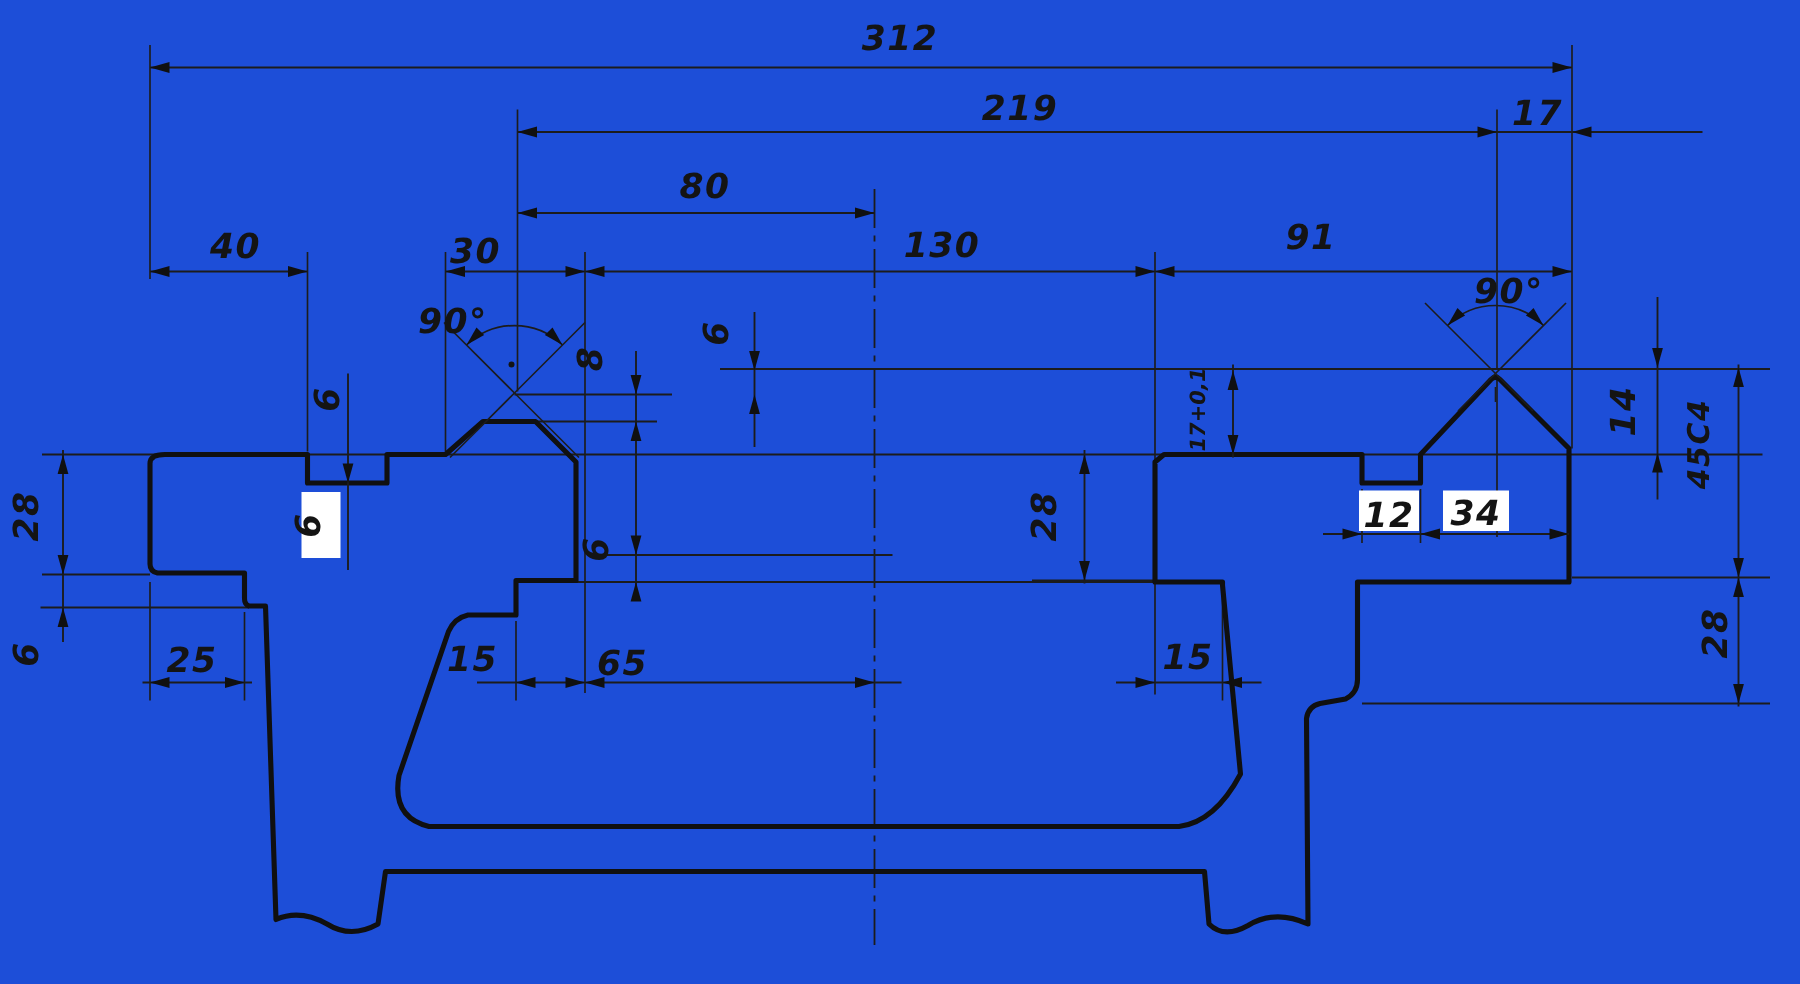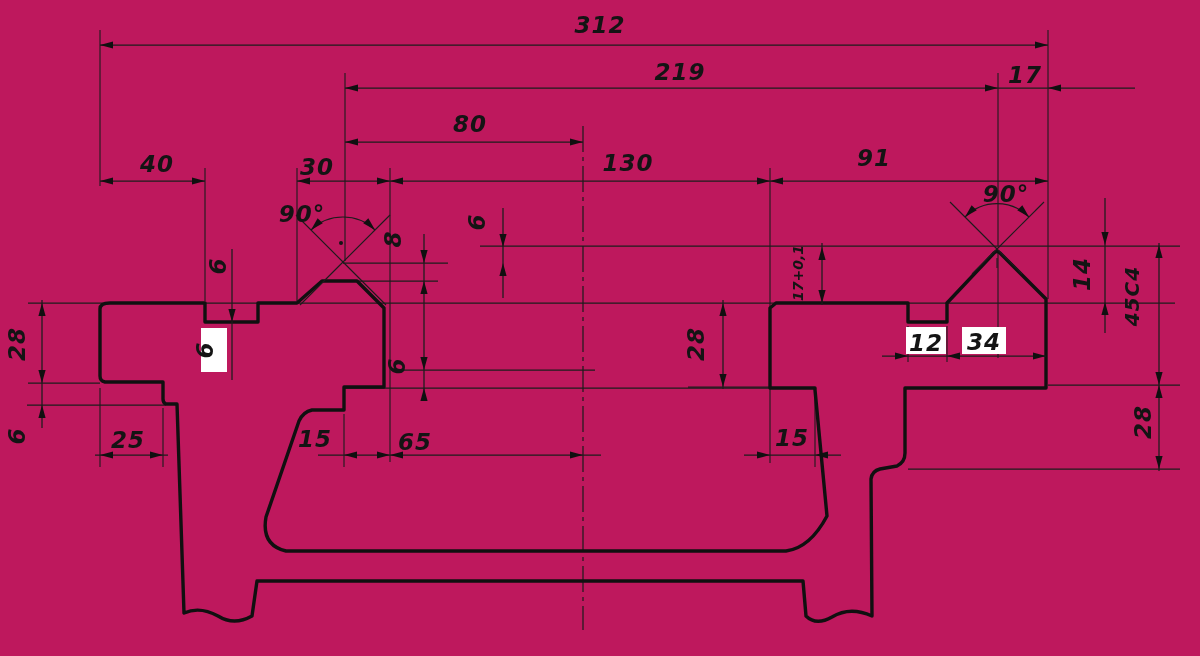--- a/index.html
+++ b/index.html
@@ -1,16 +1,16 @@
 <!DOCTYPE html>
 <html><head>
 <meta charset="utf-8">
 <style>
   html,body{margin:0;padding:0;background:#ffffff;}
-  .stage{position:relative;width:1200px;height:656px;background:#be185d;overflow:hidden;
+  .stage{position:relative;width:1200px;height:656px;background:#1d4ed8;overflow:hidden;
          font-family:"DejaVu Sans",sans-serif;}
   svg{display:block}
   text{fill:#141414;font-family:"DejaVu Sans",sans-serif;font-style:italic;font-weight:bold;
        font-size:23px;letter-spacing:1px;}
   text.small{font-size:14px;letter-spacing:0;}
   text.mid{font-size:20px;}
   .thin{stroke:#1c1c1c;stroke-width:1.25;fill:none;}
   .vthin{stroke:#1c1c1c;stroke-width:1.1;fill:none;}
   .thick{stroke:#101010;stroke-width:3.4;fill:none;stroke-linejoin:round;}
   .cl{stroke:#1c1c1c;stroke-width:1.2;fill:none;stroke-dasharray:26 5 4 5;}

